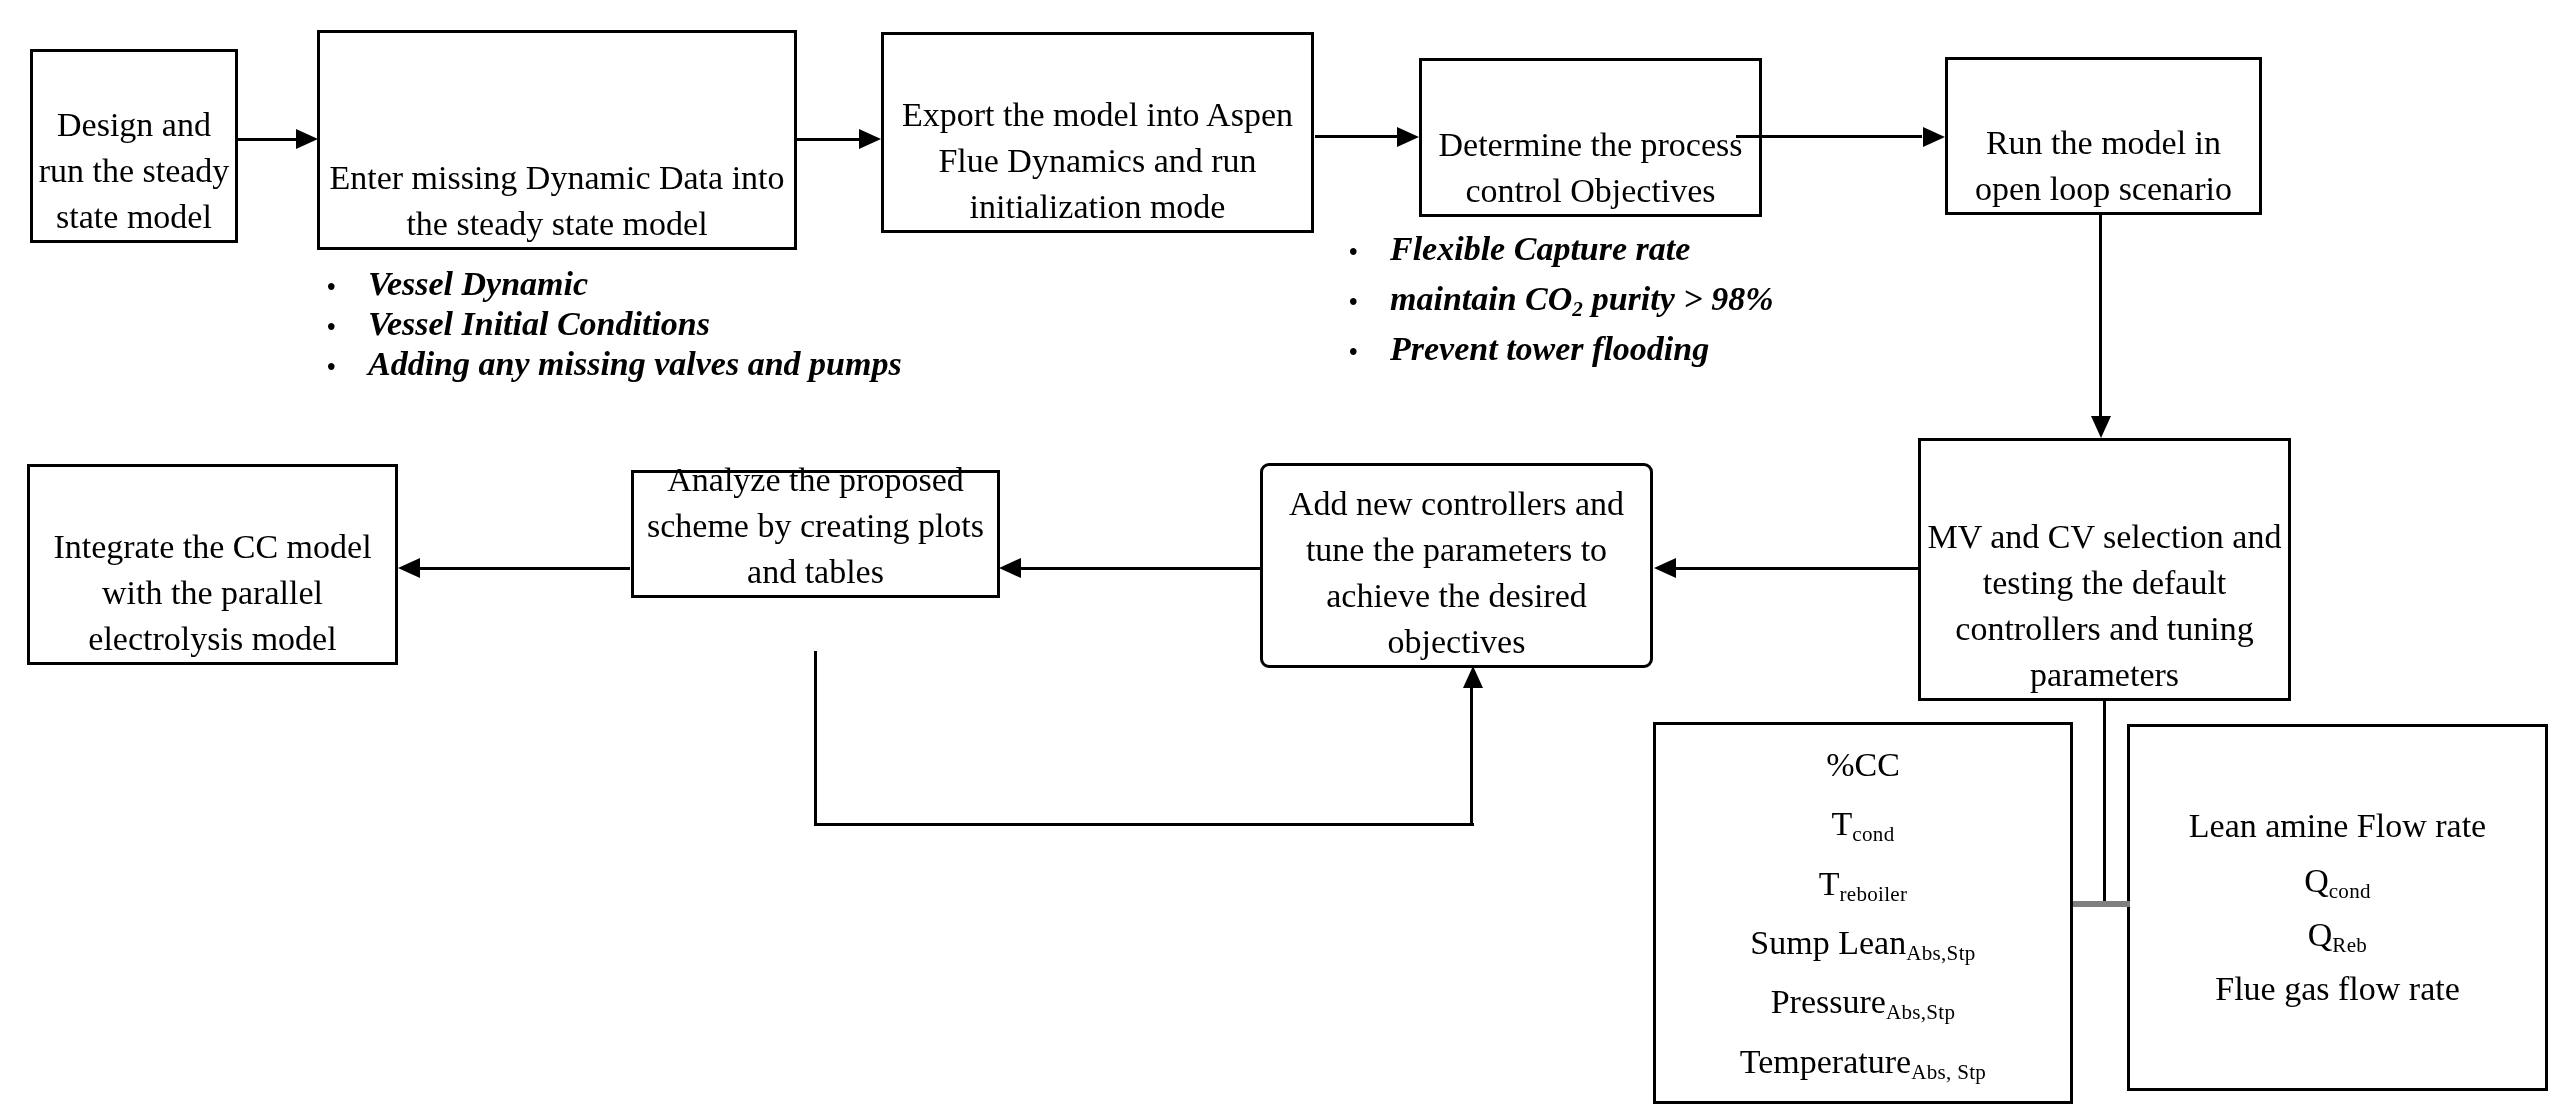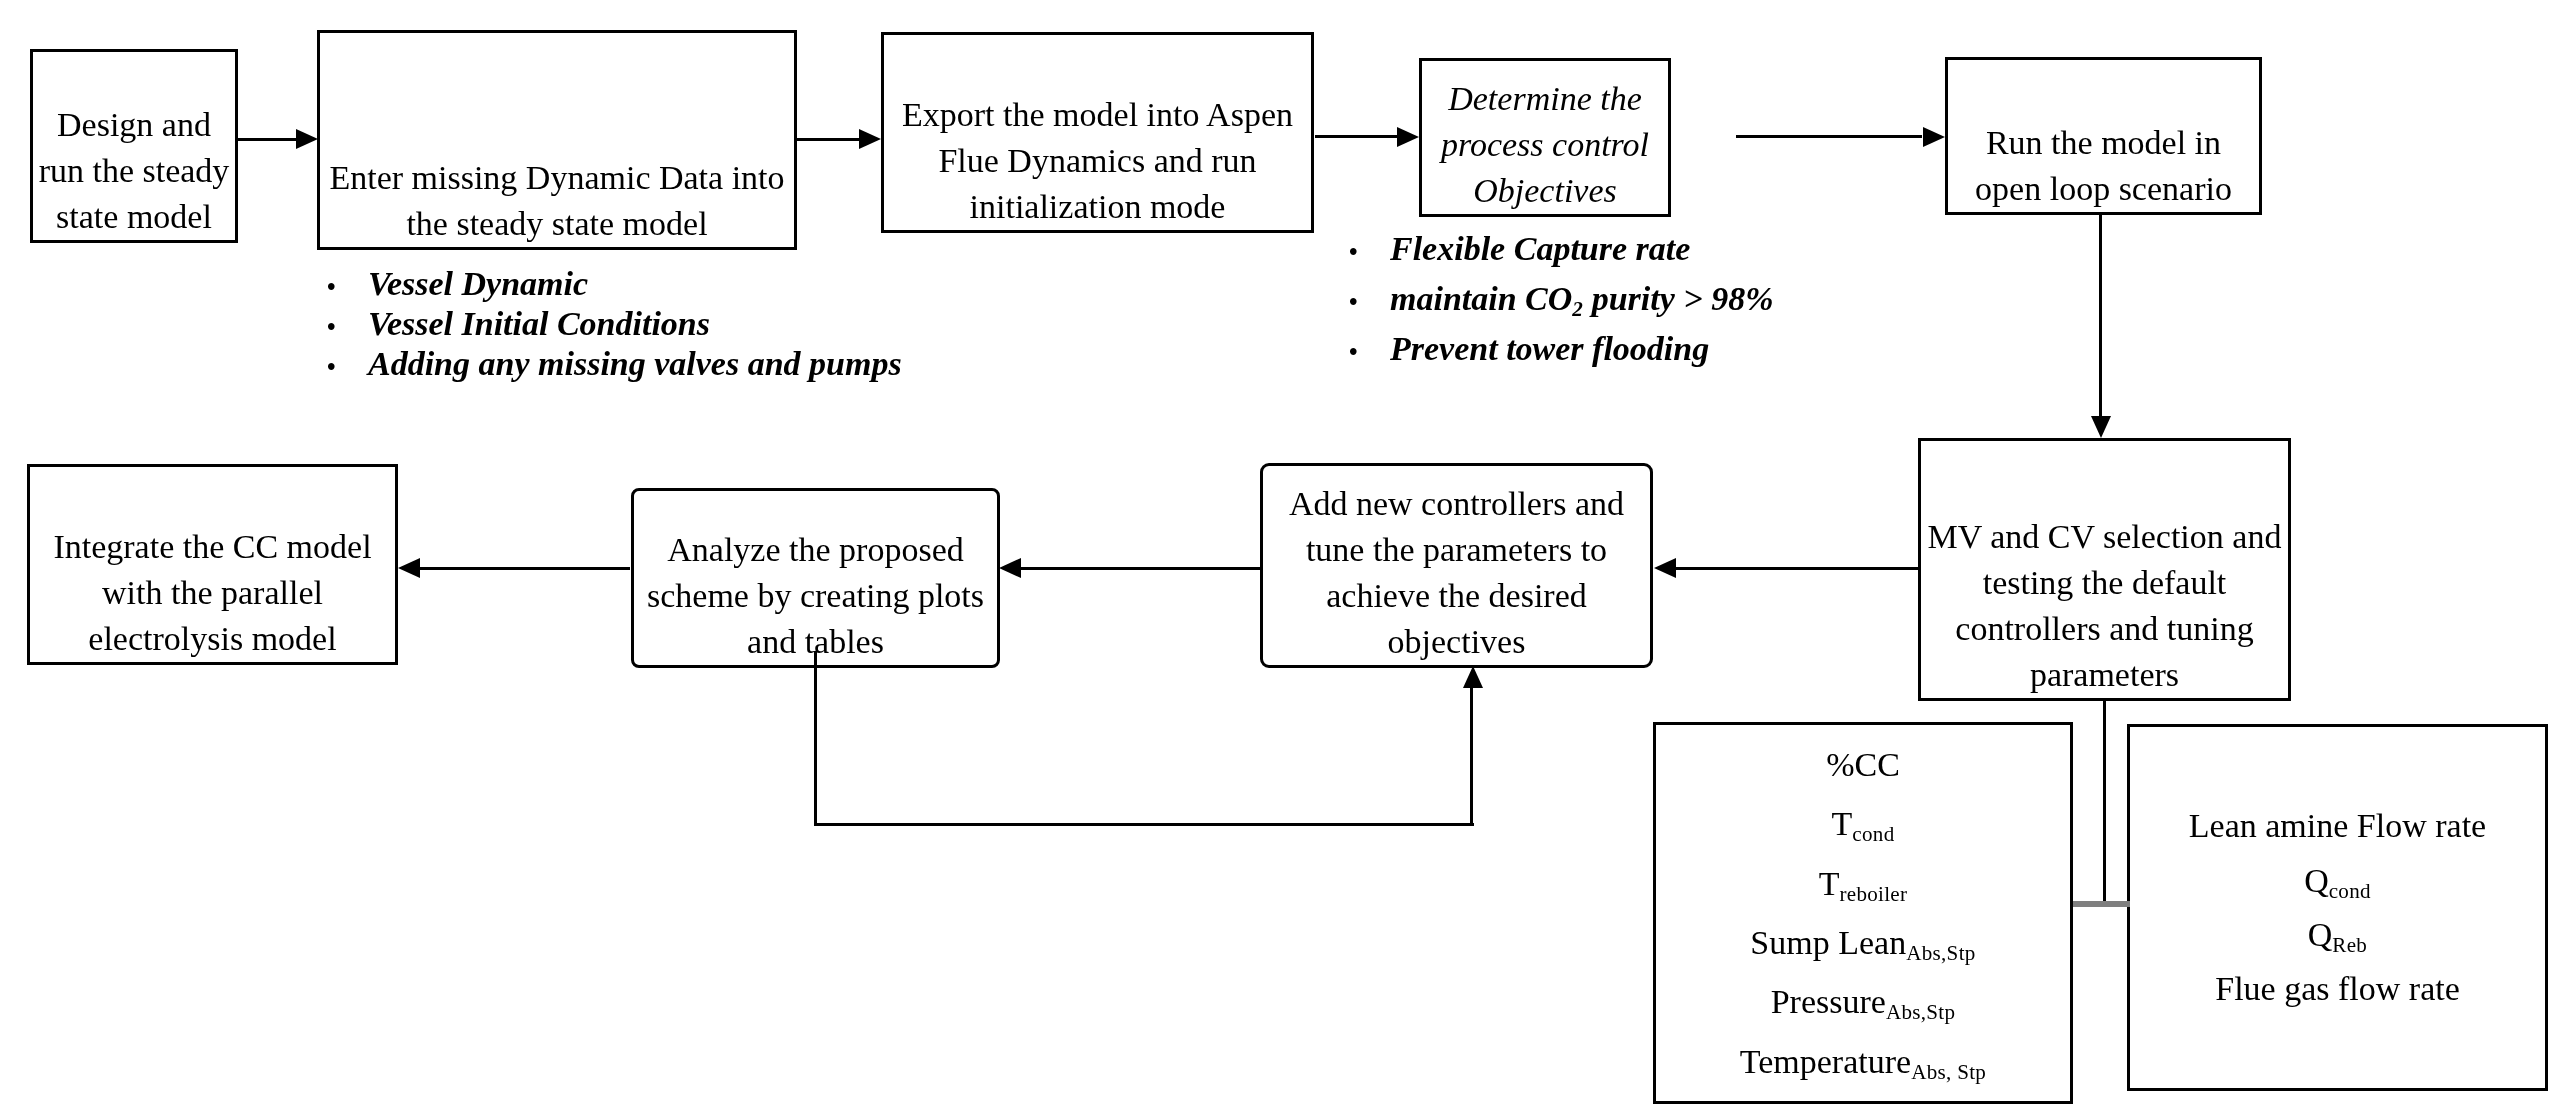--- a/index.html
+++ b/index.html
@@ -84,37 +84,37 @@
   </div>
 
   <div class="box" style="left:317px; top:30px; width:480px; height:220px;">
     <span>Enter missing Dynamic Data into the steady state model</span>
   </div>
 
   <div class="box" style="left:881px; top:32px; width:433px; height:201px;">
     <span>Export the model into Aspen Flue Dynamics and run initialization mode</span>
   </div>
 
-  <div class="box" style="left:1419px; top:58px; width:252px; height:159px;font-style:italic;">
+  <div class="box" style="left:1419px; top:58px; width:343px; height:159px;">
     <span>Determine the process control Objectives</span>
   </div>
 
   <div class="box" style="left:1945px; top:57px; width:317px; height:158px;">
     <span>Run the model in open loop scenario</span>
   </div>
 
   <div class="box" style="left:1918px; top:438px; width:373px; height:263px; padding:0 2.6px;">
     <span>MV and CV selection and testing the default controllers and tuning parameters</span>
   </div>
 
   <div class="box" style="left:1260px; top:463px; width:393px; height:205px;border-radius:9px;">
     <span>Add new controllers and tune the parameters to achieve the desired objectives</span>
   </div>
 
-  <div class="box" style="left:631px; top:488px; width:369px; height:180px;border-radius:8px;">
+  <div class="box" style="left:631px; top:470px; width:369px; height:128px;">
     <span>Analyze the proposed scheme by creating plots and tables</span>
   </div>
 
   <div class="box" style="left:27px; top:464px; width:371px; height:201px;">
     <span>Integrate the CC model with the parallel electrolysis model</span>
   </div>
 
   <div class="note-list list-a" style="left:327px; top:265px;">
     <div class="bullet-row">
       <span class="bullet-dot">•</span>

